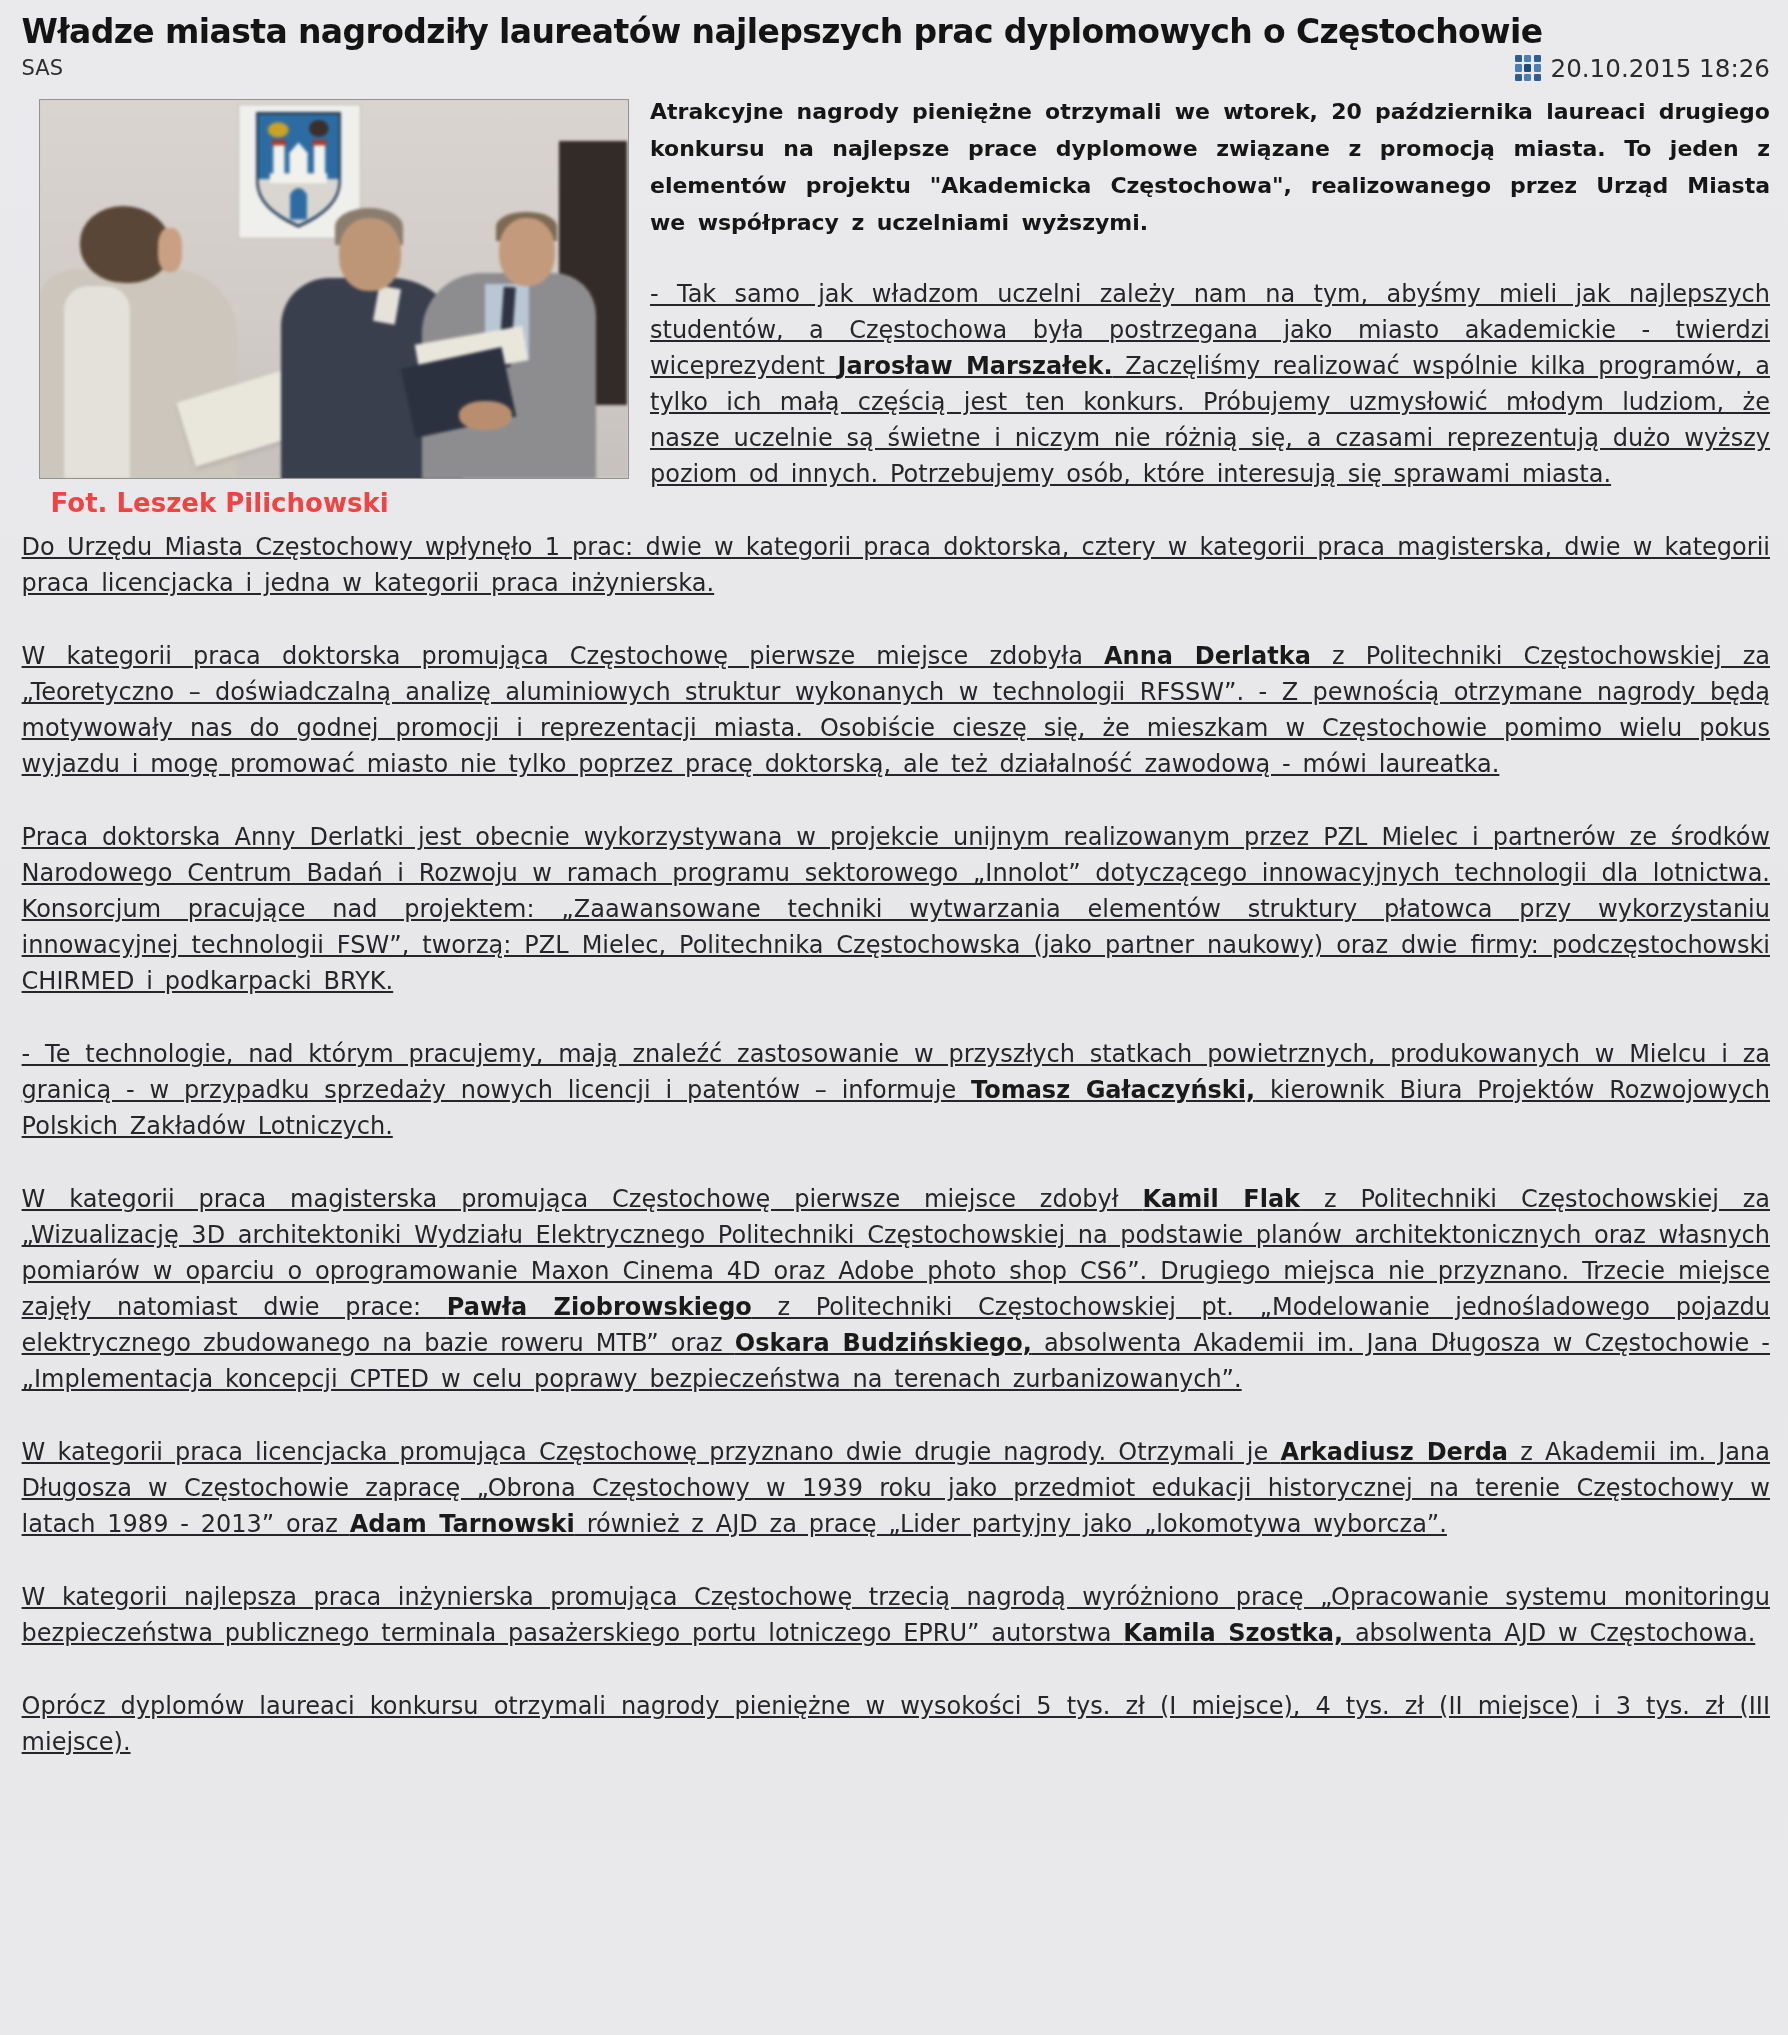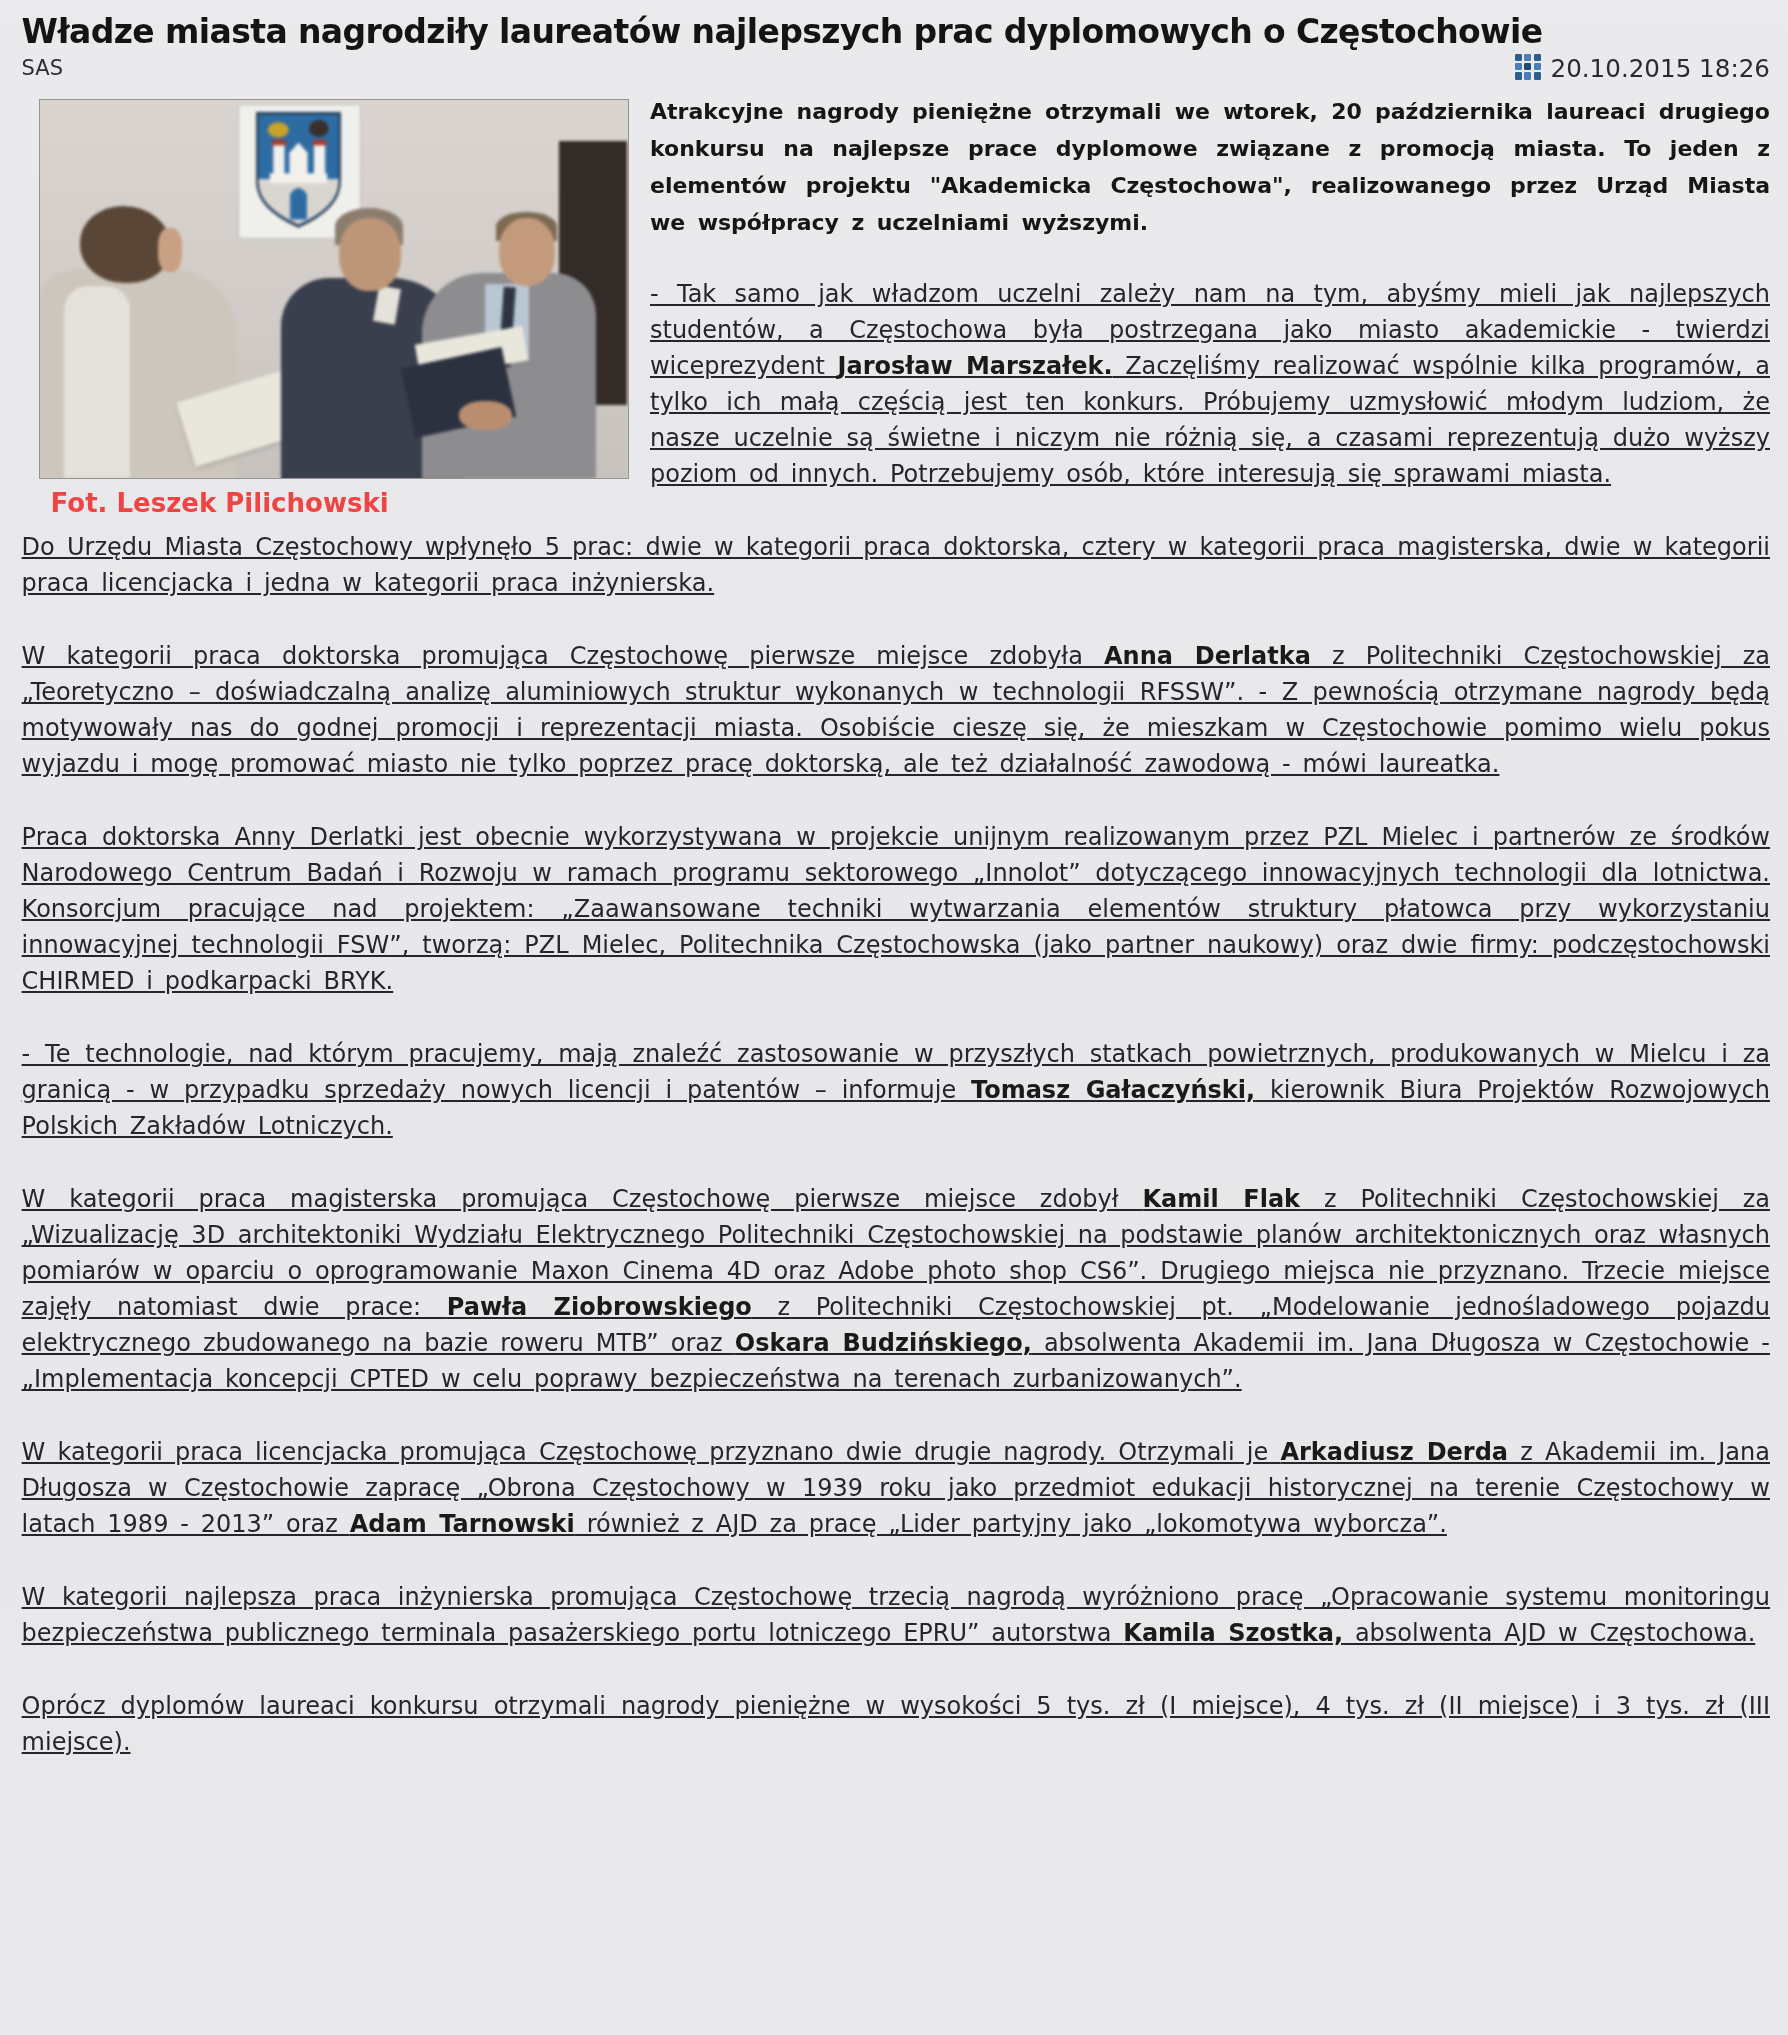--- a/index.html
+++ b/index.html
@@ -15,21 +15,21 @@
   
   .headline{
     font-size:33px;font-weight:bold;color:#141414;
     letter-spacing:-0.6px;line-height:1.15;margin:3.6px 0 1.2px 0;
   }
   .meta-row{
     display:flex;justify-content:space-between;align-items:center;
     margin:2.4px 0 10.8px 0;
   }
   .author{font-size:21px;color:#2e2e32;}
-  .date-wrap{display:flex;align-items:flex-start;gap:9.6px;}
+  .date-wrap{display:flex;align-items:center;gap:9.6px;}
   .cal-icon{
     width:26px;height:26px;display:grid;
     grid-template-columns:repeat(3,1fr);grid-template-rows:repeat(3,1fr);
     gap:2.4px;
   }
   .cal-icon span{background:#2d5e8f;border-radius:1.2px;}
   .cal-icon span:nth-child(2n){background:#4a7fb5;}
   .cal-icon span:nth-child(5){background:#1f4a77;}
   .date-text{font-size:24.6px;color:#2b2b2f;}
 
@@ -157,21 +157,21 @@
           <div class="hands"></div>
         </div>
       </div>
       <figcaption class="photo-caption">Fot. Leszek Pilichowski</figcaption>
     </figure>
 
     <p class="lead">Atrakcyjne nagrody pieniężne otrzymali we wtorek, 20 października laureaci drugiego konkursu na najlepsze prace dyplomowe związane z promocją miasta. To jeden z elementów projektu "Akademicka Częstochowa", realizowanego przez Urząd Miasta we współpracy z uczelniami wyższymi.</p>
 
     <div>
         <p class="body-p"><span>- Tak samo jak władzom uczelni zależy nam na tym, abyśmy mieli jak najlepszych studentów, a Częstochowa była postrzegana jako miasto akademickie - twierdzi wiceprezydent </span><span class="b">Jarosław Marszałek.</span><span> Zaczęliśmy realizować wspólnie kilka programów, a tylko ich małą częścią jest ten konkurs. Próbujemy uzmysłowić młodym ludziom, że nasze uczelnie są świetne i niczym nie różnią się, a czasami reprezentują dużo wyższy poziom od innych. Potrzebujemy osób, które interesują się sprawami miasta.</span></p>
-        <p class="body-p"><span>Do Urzędu Miasta Częstochowy wpłynęło 5 prac: dwie w kategorii praca doktorska, cztery w kategorii praca magisterska, dwie w kategorii praca licencjacka i jedna w kategorii praca inżynierska.</span></p>
+        <p class="body-p"><span>Do Urzędu Miasta Częstochowy wpłynęło 1 prac: dwie w kategorii praca doktorska, cztery w kategorii praca magisterska, dwie w kategorii praca licencjacka i jedna w kategorii praca inżynierska.</span></p>
         <p class="body-p"><span>W kategorii praca doktorska promująca Częstochowę pierwsze miejsce zdobyła </span><span class="b">Anna Derlatka</span><span> z Politechniki Częstochowskiej za „Teoretyczno – doświadczalną analizę aluminiowych struktur wykonanych w technologii RFSSW”. - Z pewnością otrzymane nagrody będą motywowały nas do godnej promocji i reprezentacji miasta. Osobiście cieszę się, że mieszkam w Częstochowie pomimo wielu pokus wyjazdu i mogę promować miasto nie tylko poprzez pracę doktorską, ale też działalność zawodową - mówi laureatka.</span></p>
         <p class="body-p"><span>Praca doktorska Anny Derlatki jest obecnie wykorzystywana w projekcie unijnym realizowanym przez PZL Mielec i partnerów ze środków Narodowego Centrum Badań i Rozwoju w ramach programu sektorowego „Innolot” dotyczącego innowacyjnych technologii dla lotnictwa. Konsorcjum pracujące nad projektem: „Zaawansowane techniki wytwarzania elementów struktury płatowca przy wykorzystaniu innowacyjnej technologii FSW”, tworzą: PZL Mielec, Politechnika Częstochowska (jako partner naukowy) oraz dwie firmy: podczęstochowski CHIRMED i podkarpacki BRYK.</span></p>
         <p class="body-p"><span>- Te technologie, nad którym pracujemy, mają znaleźć zastosowanie w przyszłych statkach powietrznych, produkowanych w Mielcu i za granicą - w przypadku sprzedaży nowych licencji i patentów – informuje </span><span class="b">Tomasz Gałaczyński,</span><span> kierownik Biura Projektów Rozwojowych Polskich Zakładów Lotniczych.</span></p>
         <p class="body-p"><span>W kategorii praca magisterska promująca Częstochowę pierwsze miejsce zdobył </span><span class="b">Kamil Flak</span><span> z Politechniki Częstochowskiej za „Wizualizację 3D architektoniki Wydziału Elektrycznego Politechniki Częstochowskiej na podstawie planów architektonicznych oraz własnych pomiarów w oparciu o oprogramowanie Maxon Cinema 4D oraz Adobe photo shop CS6”. Drugiego miejsca nie przyznano. Trzecie miejsce zajęły natomiast dwie prace: </span><span class="b">Pawła Ziobrowskiego</span><span> z Politechniki Częstochowskiej pt. „Modelowanie jednośladowego pojazdu elektrycznego zbudowanego na bazie roweru MTB” oraz </span><span class="b">Oskara Budzińskiego,</span><span> absolwenta Akademii im. Jana Długosza w Częstochowie - „Implementacja koncepcji CPTED w celu poprawy bezpieczeństwa na terenach zurbanizowanych”.</span></p>
         <p class="body-p"><span>W kategorii praca licencjacka promująca Częstochowę przyznano dwie drugie nagrody. Otrzymali je </span><span class="b">Arkadiusz Derda</span><span> z Akademii im. Jana Długosza w Częstochowie zapracę „Obrona Częstochowy w 1939 roku jako przedmiot edukacji historycznej na terenie Częstochowy w latach 1989 - 2013” oraz </span><span class="b">Adam Tarnowski</span><span> również z AJD za pracę „Lider partyjny jako „lokomotywa wyborcza”.</span></p>
         <p class="body-p"><span>W kategorii najlepsza praca inżynierska promująca Częstochowę trzecią nagrodą wyróżniono pracę „Opracowanie systemu monitoringu bezpieczeństwa publicznego terminala pasażerskiego portu lotniczego EPRU” autorstwa </span><span class="b">Kamila Szostka,</span><span> absolwenta AJD w Częstochowa.</span></p>
         <p class="body-p"><span>Oprócz dyplomów laureaci konkursu otrzymali nagrody pieniężne w wysokości 5 tys. zł (I miejsce), 4 tys. zł (II miejsce) i 3 tys. zł (III miejsce).</span></p>
       </div>
 
   </div>

